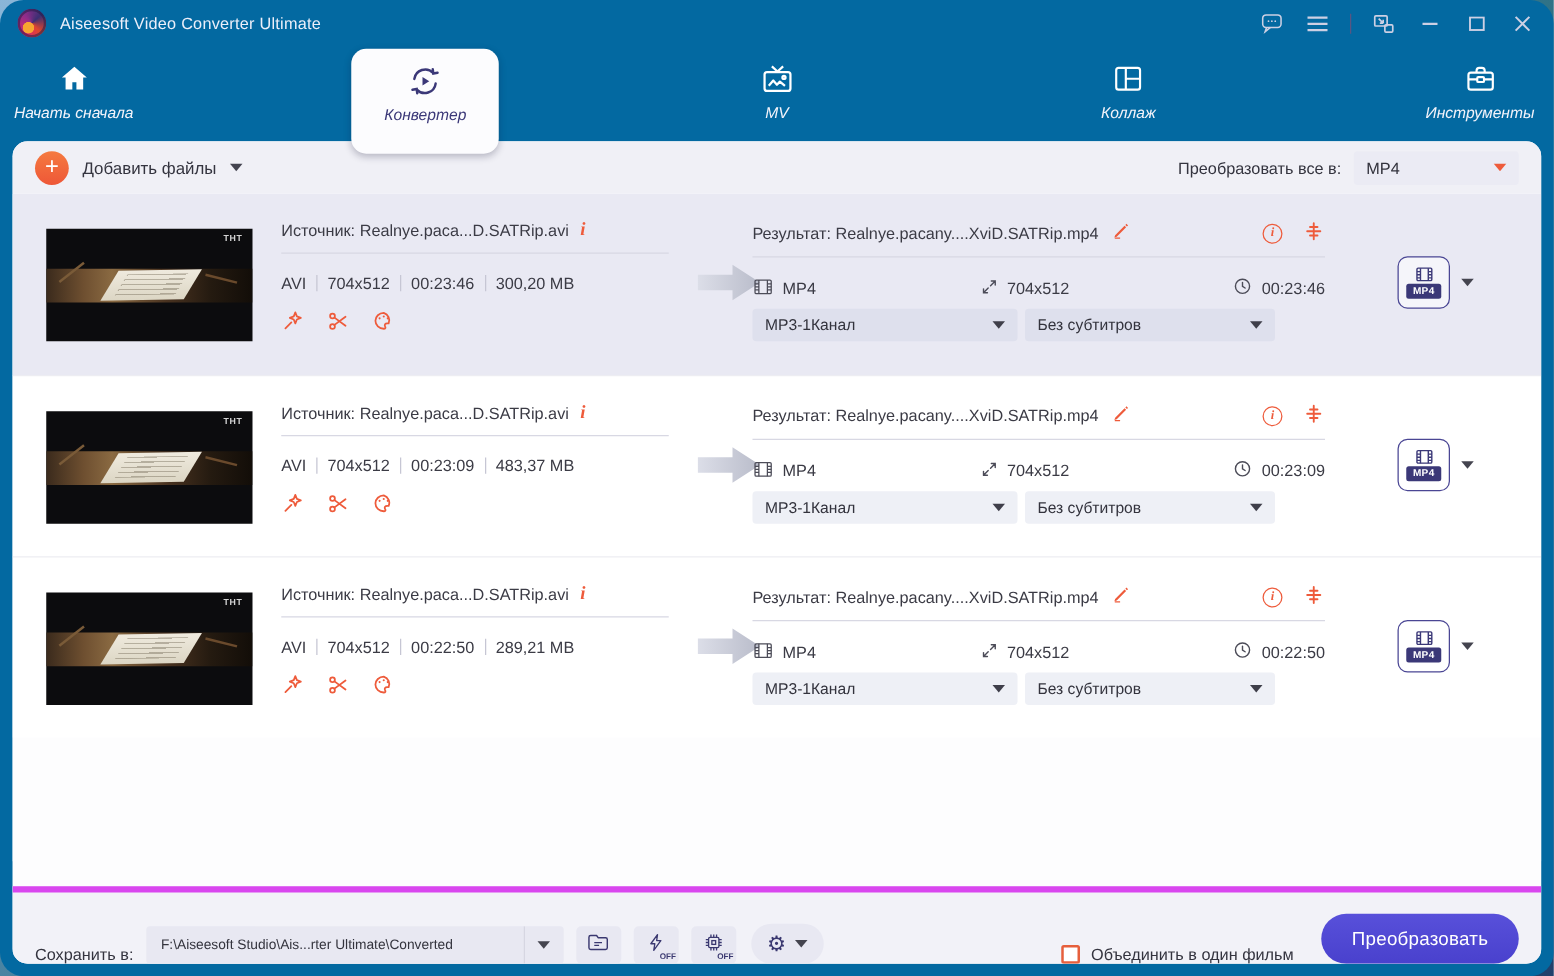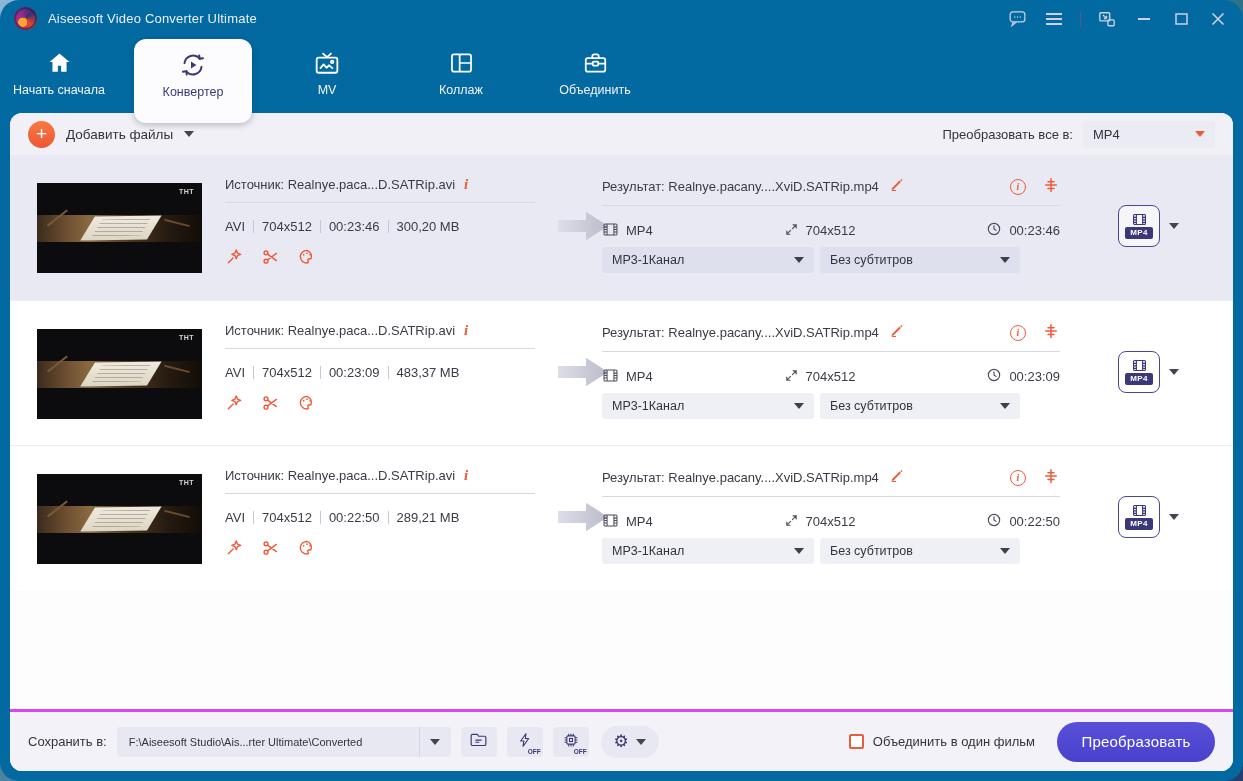--- a/index.html
+++ b/index.html
@@ -17,21 +17,21 @@
       radial-gradient(circle at 38% 66%, #f7a531 0 21%, rgba(0,0,0,0) 23%),
       conic-gradient(from 210deg, #d92a6e, #8e2d8b 30%, #3b2f73 55%, #e0452c 80%, #d92a6e);
     box-shadow:inset 0 0 0 2px rgba(35,30,70,.55); }
   .tb-title { margin-left:11px; font-size:13px; letter-spacing:.2px; color:#eceffa; }
   .tb-icons { margin-left:auto; display:flex; align-items:center; gap:15px; color:#cdd0e4; }
   .tb-icons svg { display:block; }
   .tb-divider { width:1px; height:16px; background:#595682; }
   .tb-btn { display:flex; align-items:center; justify-content:center; width:22px; height:22px; cursor:default; }
 
   
-  .nav { position:relative; z-index:6; height:76px; display:flex; justify-content:flex-start; gap:16px; }
+  .nav { position:relative; z-index:6; height:76px; display:flex; justify-content:space-between; gap:22px;font-style:italic; }
   .tab { width:118px; display:flex; flex-direction:column; align-items:center; padding-top:11px;
     color:#f4f4fb; font-size:12.5px; }
   .tab .t-icon { height:30px; display:flex; align-items:center; justify-content:center; color:#fff; }
   .tab .t-label { margin-top:5px; }
   .tab.active { background:#fcfcfe; border-radius:12px; height:84px; color:#3b3878; margin-top:2px;
     box-shadow:0 2px 6px rgba(20,18,50,.25); }
   .tab.active .t-icon { color:#3b3878; }
 
   
   .panel { position:absolute; left:10px; right:10px; top:113px; bottom:10px; background:#fdfdfe;
@@ -107,22 +107,22 @@
   .dd-audio { width:212px; } .dd-subs { width:200px; }
 
   .profile { position:absolute; left:1108px; top:50px; display:flex; align-items:center; gap:9px; }
   .pbox { width:42px; height:42px; border:1.5px solid #4a4694; border-radius:8px; display:flex;
     flex-direction:column; align-items:center; justify-content:center; background:rgba(255,255,255,.55);
     color:#3b3878; }
   .pbadge { background:#3b3878; color:#fff; font-size:8px; font-weight:bold; padding:1px 5px 2px;
     border-radius:2px; margin-top:1px; letter-spacing:.3px; }
 
   
-  .footer { flex:0 0 62px; background:#f2f2f8; border-top:3px solid #d946ef; display:flex;
-    align-items:center; padding:0 18px;margin-top:20px; }
+  .footer { flex:0 0 62px; background:#f2f2f8; border-top:5px solid #d946ef; display:flex;
+    align-items:flex-end; padding:0 18px;margin-top:20px; }
   .save-label { font-size:13px; color:#34343f; margin-right:10px; }
   .path-select { width:334px; height:30px; background:#e8e8f2; border-radius:3px; display:flex;
     align-items:center; font-size:11px; color:#33333d; overflow:hidden;gap:16px; }
   .path-text { padding:0 12px; white-space:nowrap; }
   .path-caret { margin-left:auto; width:32px; height:100%; display:flex; align-items:center;
     justify-content:center; border-left:1px solid #d6d6e2; }
   .fbtn { width:36px; height:30px; background:#e8e8f2; border-radius:4px; display:flex; align-items:center;
     justify-content:center; position:relative; color:#3a3870; margin-left:10px; }
   .fbtn .off { position:absolute; right:2px; bottom:2px; font-size:6.5px; font-weight:bold; color:#3a3870; }
   .gear-pill { width:58px; height:32px; background:#e8e8f2; border-radius:16px; display:flex;
@@ -239,21 +239,21 @@
     </div>
     <div class="tab">
       <span class="t-icon">
         <svg width="27" height="26" viewBox="0 0 24 24" fill="none" stroke="currentColor" stroke-width="1.6" stroke-linejoin="round">
           <path d="M9 7.5V6a2 2 0 0 1 2-2h2a2 2 0 0 1 2 2v1.5"></path>
           <rect x="3" y="7.5" width="18" height="12.5" rx="1.8"></rect>
           <path d="M3 12.5h6.5M14.5 12.5H21"></path>
           <rect x="9.5" y="10.8" width="5" height="3.6" rx="0.8"></rect>
         </svg>
       </span>
-      <span class="t-label">Объединить</span>
+      <span class="t-label">Инструменты</span>
     </div>
   </div>
 
   <div class="panel">
 
     <div class="ptoolbar">
       <div class="add-group">
         <span class="add-plus">+</span>
         <span class="add-label">Добавить файлы</span>
         <span class="caret"></span>

